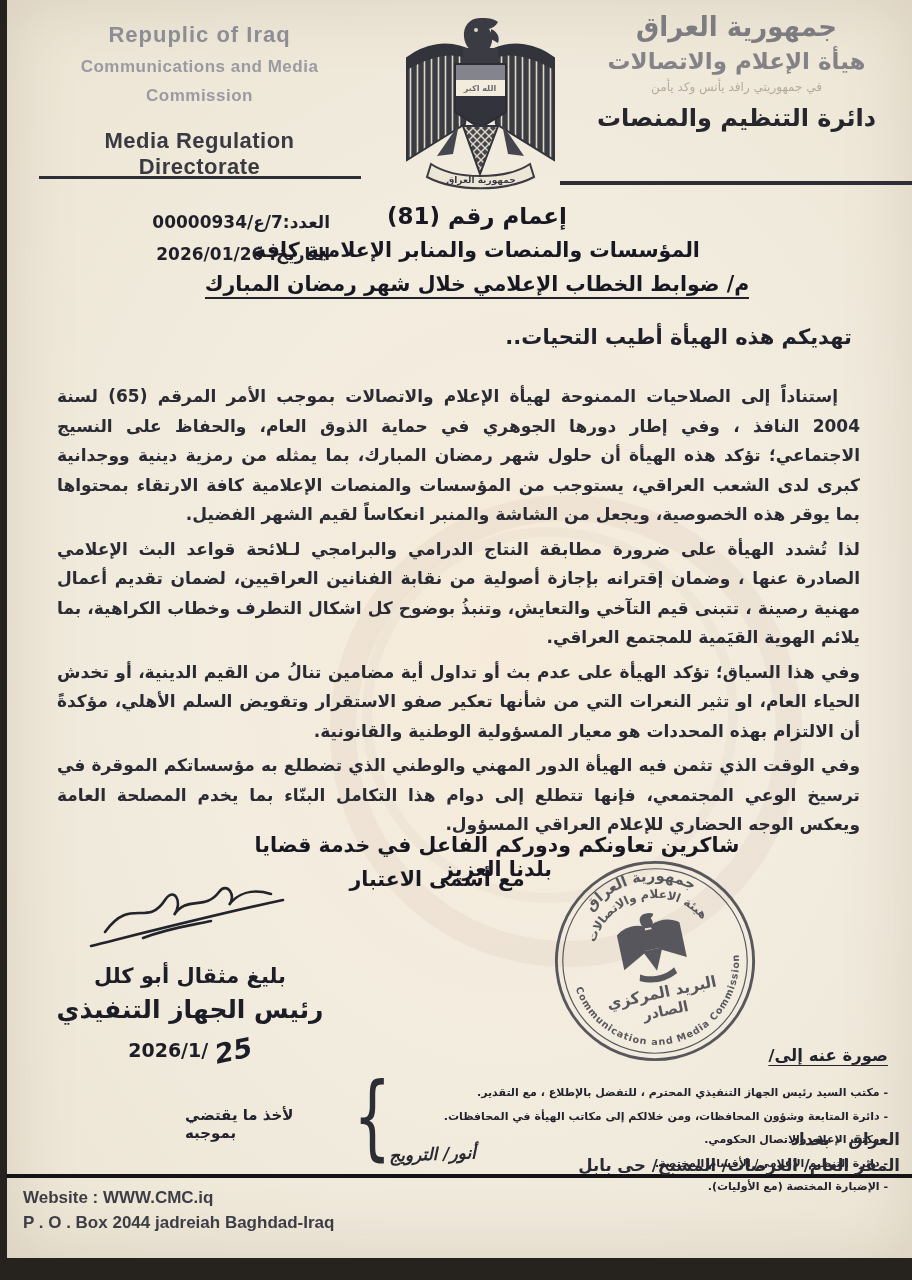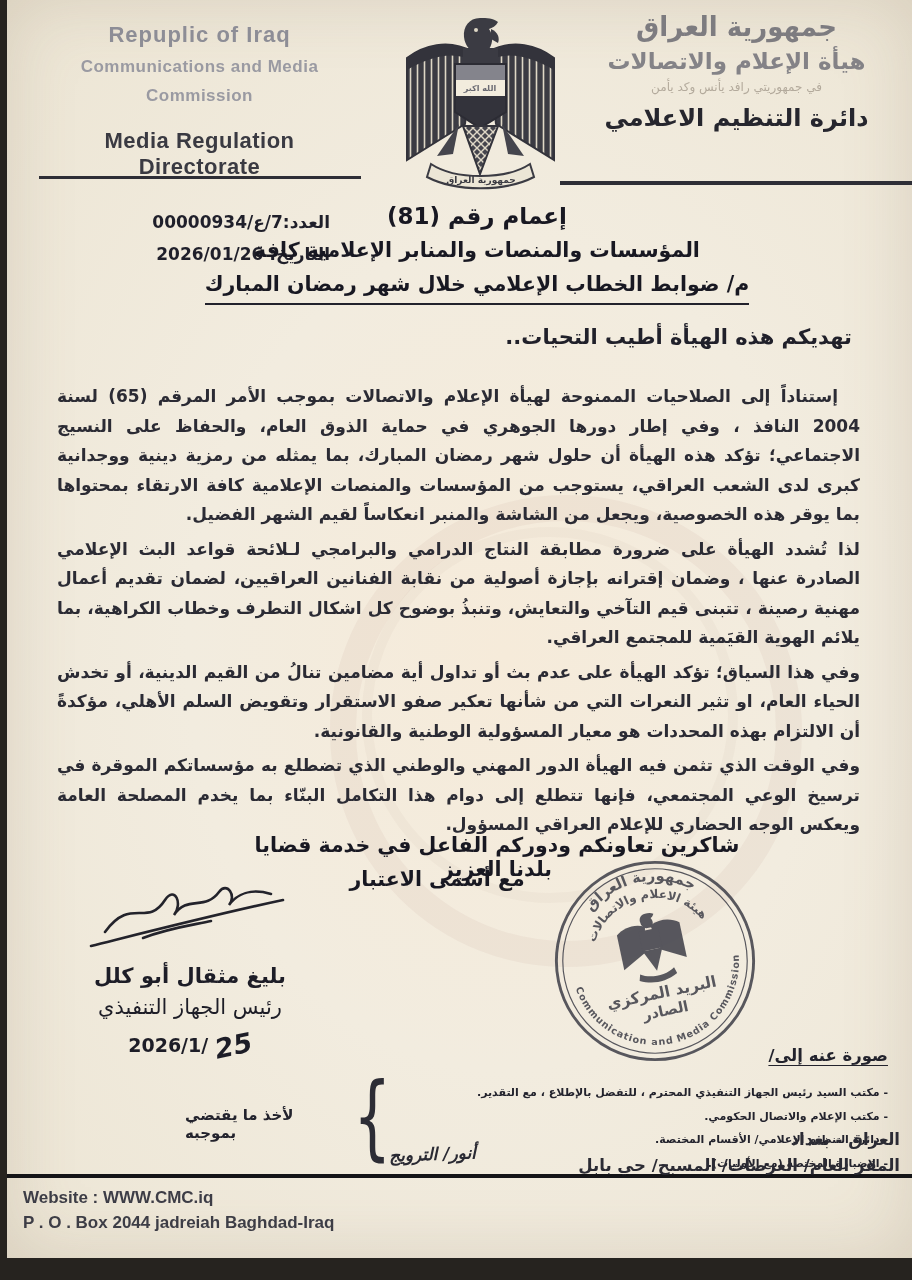--- a/index.html
+++ b/index.html
@@ -25,33 +25,33 @@
   .ar-callig2{font-size:23px;font-weight:bold;color:#6a6a73;opacity:.8;margin-top:6px;}
   .ar-faint{font-size:12px;color:#b3aa9c;margin-top:6px;}
   .ar-dir{font-size:24px;font-weight:bold;color:#26262e;margin-top:10px;}
   
   .ref{left:58px;top:206px;width:265px;direction:rtl;color:#1f1f2a;font-weight:bold;font-size:17px;line-height:32px;}
   
   .title-block{left:190px;top:203px;width:560px;text-align:center;direction:rtl;color:#181822;}
   .t1{font-size:23px;font-weight:bold;}
   .t2{font-size:20.5px;font-weight:bold;margin-top:9px;}
   .t3{font-size:20.5px;font-weight:bold;margin-top:10px;}
-  .t3 span{border-bottom:2.5px solid #22222c;padding-bottom:7px;}
+  .t3 span{border-bottom:2.5px solid #22222c;padding-bottom:1px;}
   
   .salutation{right:60px;top:325px;direction:rtl;font-size:21px;font-weight:bold;color:#20202a;}
   .body-text{left:50px;right:52px;top:382px;direction:rtl;text-align:justify;
     font-size:17px;font-weight:bold;color:#2b2b34;line-height:29.5px;}
   .body-text p{margin:0 0 5px 0;}
   .body-text p.indent{text-indent:22px;}
   .closing1{left:230px;top:833px;width:520px;text-align:center;direction:rtl;font-size:20.5px;font-weight:bold;color:#181822;}
   .closing2{left:300px;top:867px;width:260px;text-align:center;direction:rtl;font-size:20.5px;font-weight:bold;color:#181822;}
   
   .sig-block{left:48px;top:870px;width:270px;text-align:center;direction:rtl;color:#1d1d27;}
   .sig-name{font-size:21px;font-weight:bold;margin-top:2px;}
-  .sig-title{font-size:21px;font-weight:normal;margin-top:7px;}
+  .sig-title{font-size:25px;font-weight:bold;margin-top:7px;}
   .sig-date{font-size:19px;font-weight:bold;margin-top:8px;direction:ltr;}
   .hand25{display:inline-block;font-style:italic;font-size:27px;transform:rotate(-12deg) translateY(3px);margin-left:6px;}
   
   .stamp{left:528px;top:856px;width:240px;height:210px;transform:rotate(-12deg);opacity:.92;}
   
   .wm-circle{left:323px;top:495px;width:420px;height:420px;border-radius:50%;
     border:26px solid rgba(186,152,136,.10);pointer-events:none;}
   .wm-circle2{left:355px;top:527px;width:356px;height:356px;border-radius:50%;
     border:10px solid rgba(186,152,136,.07);pointer-events:none;}
   
@@ -117,21 +117,21 @@
     <g>
       <path d="M38,156 C62,172 113,172 137,156 L141,169 C112,184 63,184 34,169 Z" fill="#ece6d6" stroke="#3b3b43" stroke-width="2"></path>
       <text x="88" y="175" font-size="9" text-anchor="middle" fill="#3b3b43" font-weight="bold">جمهورية العراق</text>
     </g>
   </svg>
 
   <div class="abs ar-header">
     <div class="ar-callig1">جمهورية العراق</div>
     <div class="ar-callig2">هيأة الإعلام والاتصالات</div>
     <div class="ar-faint">في جمهوريتي رافد يأنس وكد يأمن</div>
-    <div class="ar-dir">دائرة التنظيم الاعلامي</div>
+    <div class="ar-dir">دائرة التنظيم والمنصات</div>
   </div>
   <div class="abs rule" style="right:0;top:181px;width:352px;height:4px;"></div>
 
   <div class="abs ref">
     <div>العدد:7/ع/00000934</div>
     <div>التاريخ: 2026/01/26</div>
   </div>
 
   <div class="abs title-block">
     <div class="t1">إعمام رقم (81)</div>
@@ -195,20 +195,21 @@
       <path d="M104,102 L126,102 L115,126 Z"></path>
       <path d="M96,126 C106,133 124,133 134,126 L136,133 C122,140 108,140 94,133 Z"></path>
     </g>
     <text x="115" y="156" font-size="17" font-weight="bold" text-anchor="middle" fill="#4b4b53">البريد المركزي</text>
     <text x="115" y="176" font-size="16" font-weight="bold" text-anchor="middle" fill="#4b4b53">الصادر</text>
   </svg>
 
   <div class="abs cc">
     <div class="cc-head">صورة عنه إلى/</div>
     <div class="cc-item">- مكتب السيد رئيس الجهاز التنفيذي المحترم ، للتفضل بالإطلاع ، مع التقدير.</div>
+    <div class="cc-item">- دائرة المتابعة وشؤون المحافظات، ومن خلالكم إلى مكاتب الهيأة في المحافظات.</div>
     <div class="cc-item">- مكتب الإعلام والاتصال الحكومي.</div>
     <div class="cc-item">- دائرة التنظيم الإعلامي/ الأقسام المختصة.</div>
     <div class="cc-item">- الإضبارة المختصة (مع الأوليات).</div>
   </div>
   <div class="abs brace">{</div>
   <div class="abs brace-note">لأخذ ما يقتضي بموجبه</div>
   <div class="abs annot">أنور/ الترويج</div>
 
   <div class="abs footer-rule"></div>
   <div class="abs footer-left">

